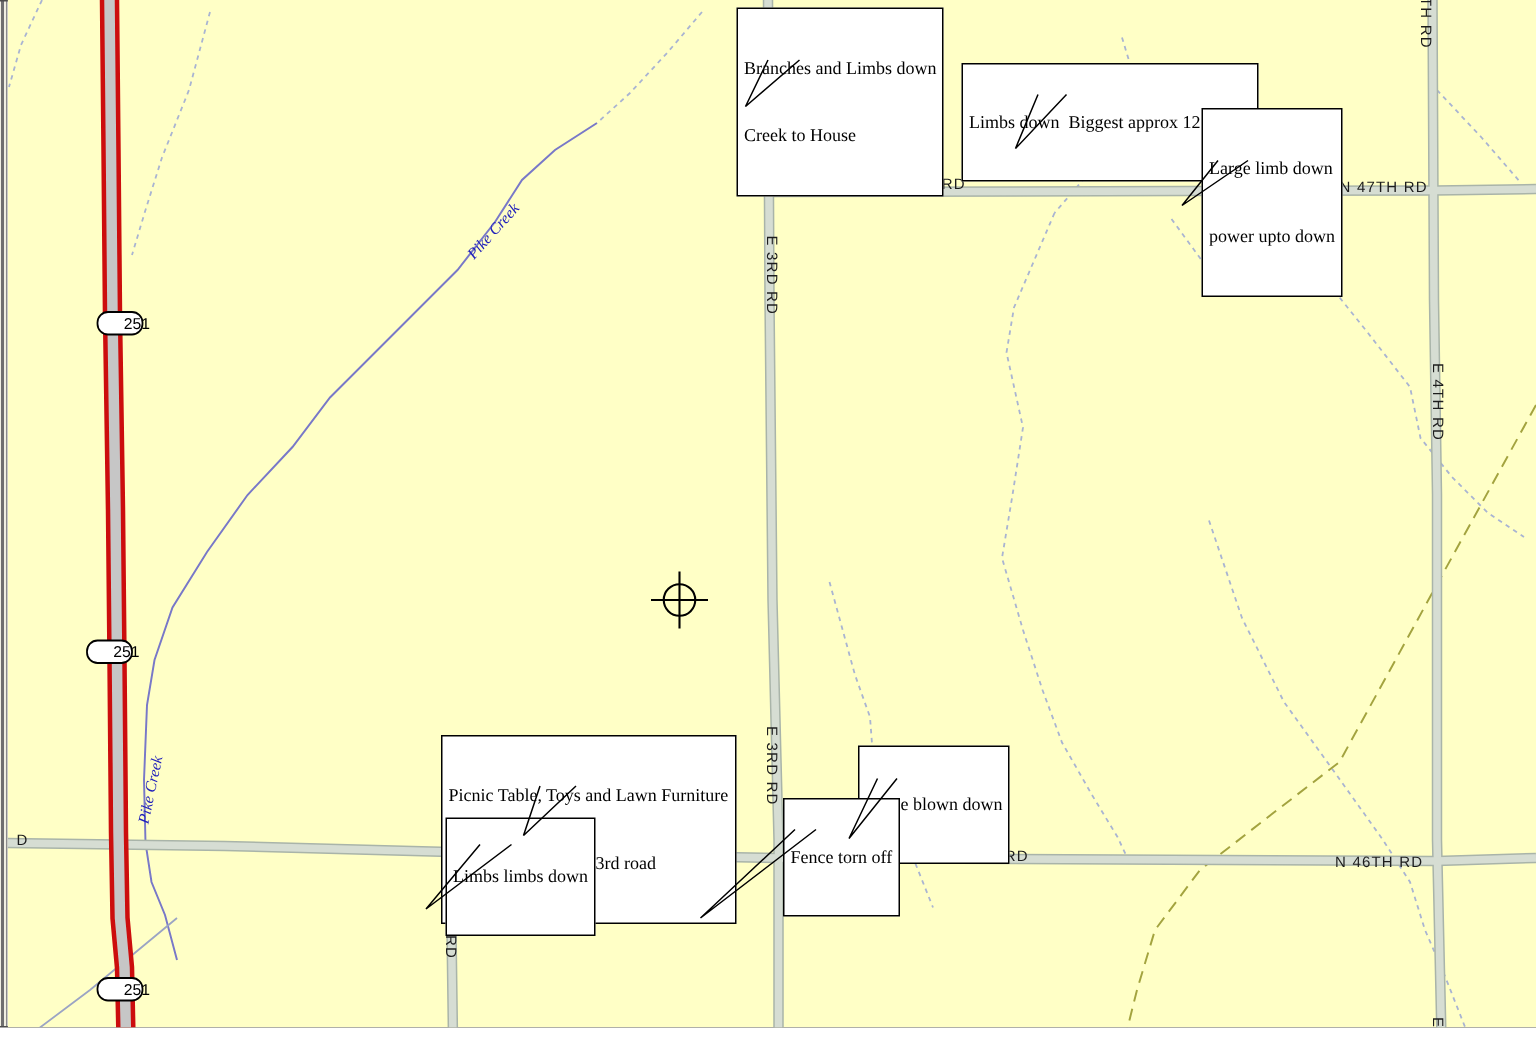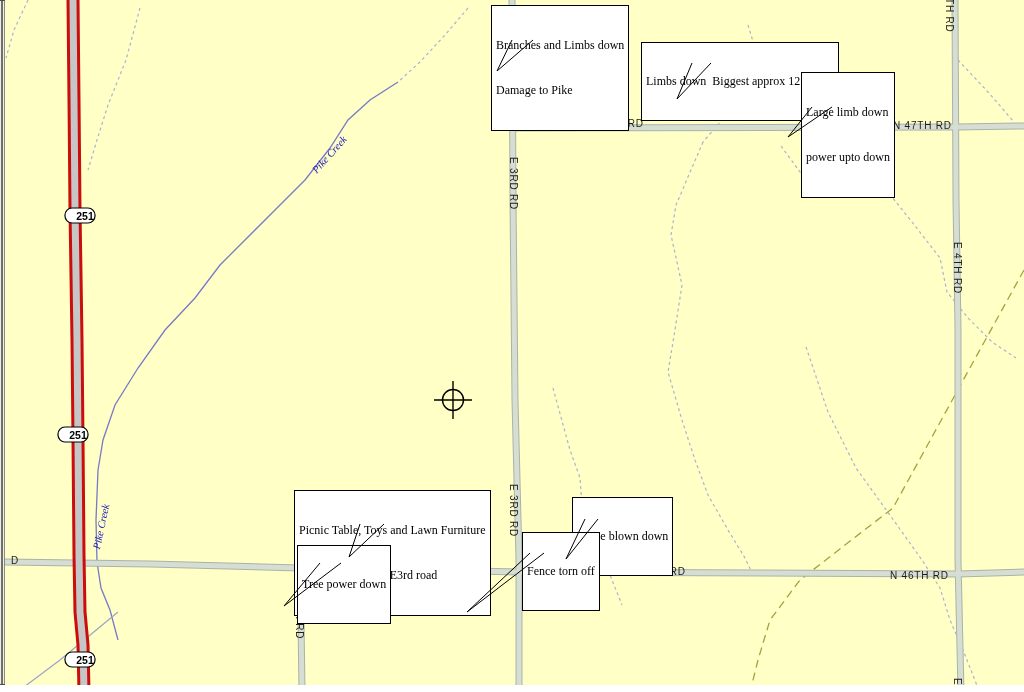--- a/index.html
+++ b/index.html
@@ -11,21 +11,21 @@
   
   #left-frame{position:absolute;left:0;top:0;width:5px;height:692px;
     background:linear-gradient(90deg,#f0efe2 0 1px,#6f6f6f 1px 3px,#f0efe2 3px 4px,#8a8a8a 4px 5px);}
   #top-frame{position:absolute;left:0;top:0;width:1024px;height:1px;background:#4d4d4d;}
   #bottom-frame{position:absolute;left:0;top:684px;width:1024px;height:8px;background:#ffffff;border-top:1.5px solid #4d4d4d;}
   
   .road-label{position:absolute;font-size:10px;letter-spacing:.8px;color:#1c1c1c;white-space:pre;z-index:2;}
   .v{writing-mode:vertical-rl;}
   .creek-label{position:absolute;font-family:"Liberation Serif",serif;font-style:italic;
     font-size:10.5px;color:#2222bb;white-space:pre;transform-origin:0 0;z-index:2;}
-  .shield-label{position:absolute;width:30px;text-align:center;font-size:10.5px;color:#000;z-index:2;font-weight:bold;}
+  .shield-label{position:absolute;width:30px;text-align:right;font-size:10.5px;color:#000;z-index:2;}
   
   .callout{position:absolute;background:#ffffff;border:1px solid #000;color:#000;
     font-family:"Liberation Serif",serif;font-size:12px;line-height:15px;
     padding:2px 4px;white-space:pre;z-index:3;}
   .callout.single{padding:1px 4px;}
   #leader-layer{z-index:4;pointer-events:none;}
   #base-layer{z-index:1;}
 </style>
 </head>
 <body>
@@ -98,35 +98,35 @@
     <div class="road-label" style="left:622px;top:566px">N 46TH RD</div>
     <div class="road-label" style="left:885px;top:570px">N 46TH RD</div>
     <div class="road-label v" style="left:289px;top:581px">E 50TH RD</div>
     <div class="road-label" style="left:6px;top:555px">D</div>
 
     <div class="creek-label" style="left:305px;top:168px;transform:rotate(-48deg)">Pike Creek</div>
     <div class="creek-label" style="left:86px;top:548px;transform:rotate(-78deg)">Pike Creek</div>
 
     <div class="callout" style="left:486px;top:5px">
       <div>Branches and Limbs down</div>
-      <div>Damage to Pike</div>
+      <div>Creek to House</div>
     </div>
     <div class="callout single" style="left:636px;top:42px">
       <div>Limbs down  Biggest approx 12 inches</div>
     </div>
     <div class="callout" style="left:796px;top:72px">
       <div>Large limb down</div>
       <div>power upto down</div>
     </div>
     <div class="callout" style="left:289px;top:490px">
       <div>Picnic Table, Toys and Lawn Furniture</div>
       <div>Blown to NE upto E3rd road</div>
     </div>
     <div class="callout single" style="left:292px;top:545px">
-      <div>Tree power down</div>
+      <div>Limbs limbs down</div>
     </div>
     <div class="callout single" style="left:567px;top:497px">
       <div>Fence blown down</div>
     </div>
     <div class="callout single" style="left:517px;top:532px">
       <div>Fence torn off</div>
     </div>
 
     <svg id="leader-layer" class="layer" viewBox="5 0 1019 685" width="1019" height="685">
       <g stroke="#000" stroke-width="1" fill="none">

